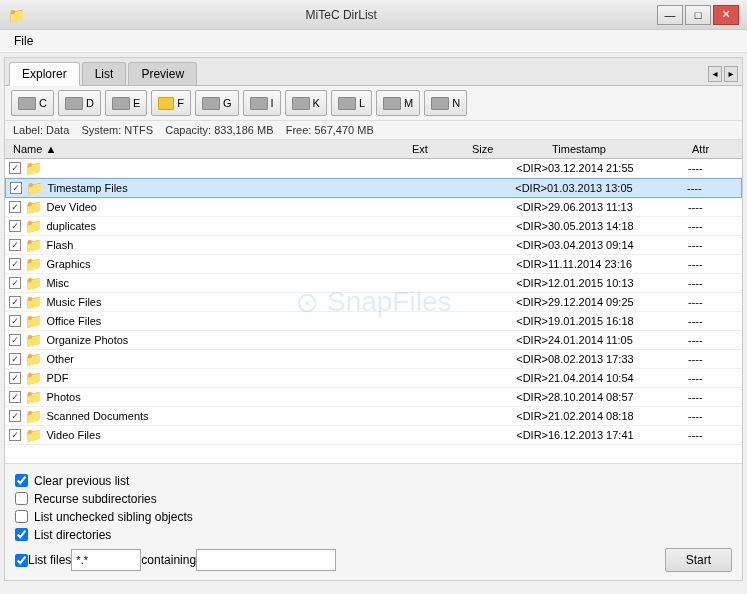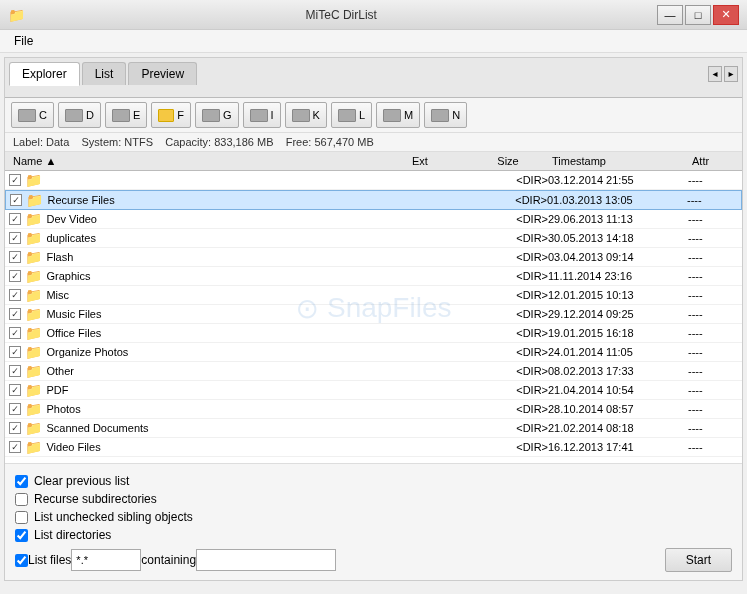--- a/index.html
+++ b/index.html
@@ -31,21 +31,21 @@
       font-size: 12px;
     }
     .menu-item { display: inline-block; padding: 2px 6px; cursor: pointer; }
     
     .main-area { background: #fff; border: 1px solid #ccc; margin: 4px; height: calc(100% - 70px); display: flex; flex-direction: column; }
     
     .tabs-bar {
       background: #e8e8e8;
       display: flex;
       align-items: center;
-      padding: 4px 4px 12px;
+      padding: 4px 4px 0;
       border-bottom: 1px solid #bbb;
       justify-content: space-between;
     }
     .tabs-left { display: flex; }
     .tab {
       padding: 4px 12px;
       border: 1px solid #bbb;
       border-bottom: none;
       background: #d4d4d4;
       cursor: pointer;
@@ -138,21 +138,21 @@
     }
     
     .bottom-panel {
       background: #f5f5f5;
       border-top: 1px solid #ddd;
       padding: 8px 10px;
     }
     
     .checkbox-row {
       display: flex;
-      align-items: center;
+      align-items: flex-start;
       gap: 6px;
       padding: 2px 0;
       font-size: 12px;
     }
     .cb-native { width: 13px; height: 13px; cursor: pointer; }
     
     .files-row {
       display: flex;
       align-items: center;
       margin-top: 4px;
@@ -264,42 +264,42 @@
   <div class="file-list-container">
 
     <div class="watermark">
       <span>⊙</span>
       <span>SnapFiles</span>
     </div>
 
     <div class="file-list-header">
       <span style="cursor:pointer;">Name ▲</span>
       <span style="cursor:pointer;">Ext</span>
-      <span style="cursor:pointer; text-align:center;">Size</span>
+      <span style="cursor:pointer; text-align:left;">Size</span>
       <span style="cursor:pointer;">Timestamp</span>
       <span style="cursor:pointer;">Attr</span>
     </div>
 
     <div class="file-row">
       <div class="file-name">
         <div class="checkbox checked"></div>
         <span style="font-size:14px;">📁</span>
         <span></span>
       </div>
       <span></span>
       <span style="text-align:right; font-size:11px;">&lt;DIR&gt;</span>
       <span>03.12.2014 21:55</span>
       <span>----</span>
     </div>
 
     <div class="file-row highlighted">
       <div class="file-name">
         <div class="checkbox checked"></div>
         <span style="font-size:14px;">📁</span>
-        <span>Recurse Files</span>
+        <span>Timestamp Files</span>
       </div>
       <span></span>
       <span style="text-align:right; font-size:11px;">&lt;DIR&gt;</span>
       <span>01.03.2013 13:05</span>
       <span>----</span>
     </div>
 
     <div class="file-row">
       <div class="file-name">
         <div class="checkbox checked"></div>

